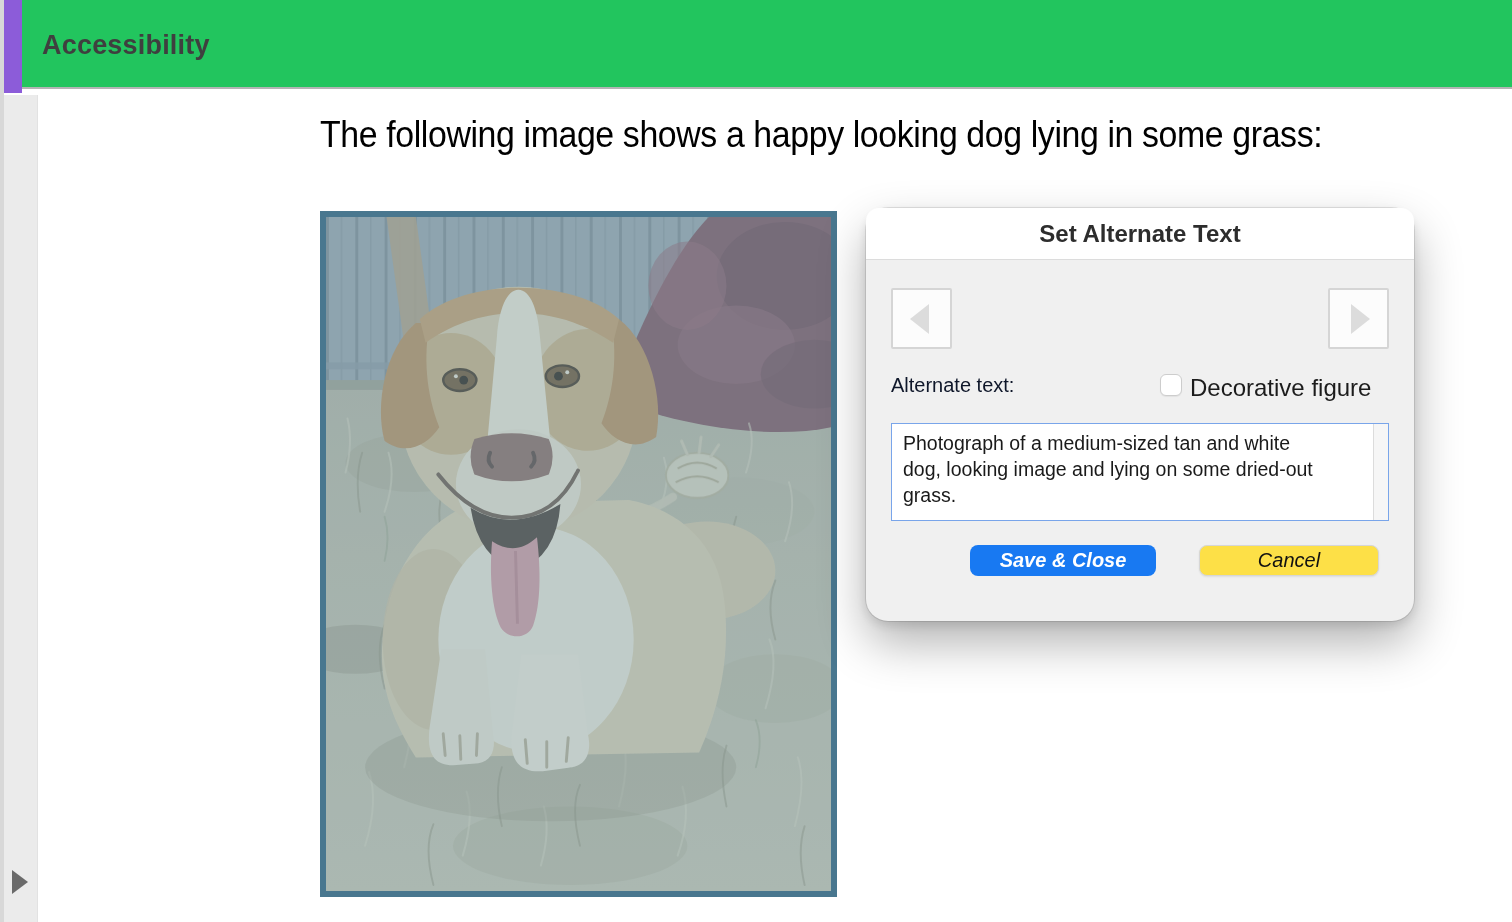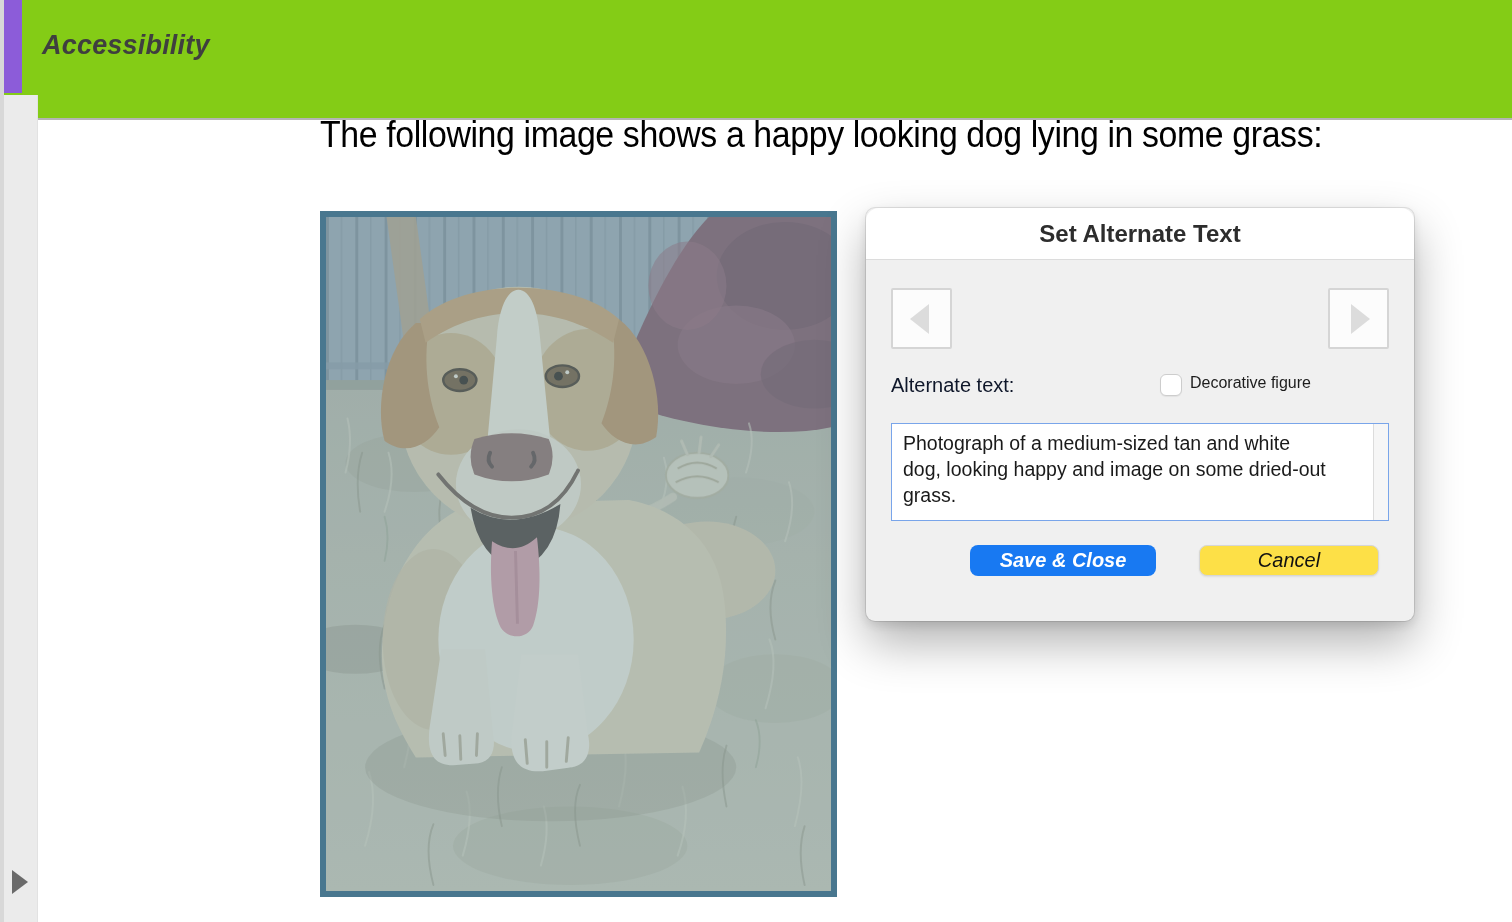--- a/index.html
+++ b/index.html
@@ -1,22 +1,22 @@
 <!DOCTYPE html>
 <html><head>
 <meta charset="utf-8">
 <style>
   * { margin:0; padding:0; box-sizing:border-box; }
   html,body { width:1512px; height:922px; overflow:hidden; background:#fff;
               font-family:"Liberation Sans","DejaVu Sans",sans-serif; }
   #stage { position:relative; width:1512px; height:922px; background:#ffffff; }
 
   
-  .app-header { position:absolute; left:0; top:0; width:1512px; height:120px;
-                background:#84cc16; border-bottom:2px solid #b4b4b4;font-style:italic; }
+  .app-header { position:absolute; left:0; top:0; width:1512px; height:89px;
+                background:#22c55e; border-bottom:2px solid #b4b4b4; }
   .edge-line  { position:absolute; left:0; top:0; width:4px; height:922px; background:#d8d8d8; }
   .accent-bar { position:absolute; left:4px; top:0; width:18px; height:93px; background:#8c5cd9; }
   .header-title { position:absolute; left:42px; top:0; height:91px; display:flex; align-items:center;
                   font-size:27px; font-weight:700; color:#3f3f3f; letter-spacing:0.2px; }
 
   
   .left-rail { position:absolute; left:4px; top:95px; width:34px; height:827px;
                background:#ebebeb; border-right:1px solid #e2e2e2; }
   .rail-expander { position:absolute; left:8px; top:773px; width:24px; height:28px;
                    display:flex; align-items:center; cursor:pointer; }
@@ -29,21 +29,21 @@
                  letter-spacing:-0.4px; }
 
   
   .doc-image { position:absolute; left:320px; top:211px; width:517px; height:686px;
                border:6px solid #49778f; box-shadow: inset 0 0 0 3px rgba(230,238,242,.55);
                cursor:pointer; }
   .doc-image svg { display:block; width:100%; height:100%; }
 
   
   .dialog { position:absolute; left:866px; top:208px; width:548px; height:413px;
-            background:#f0f0f0; border-radius:9px;
+            background:#f0f0f0; border-radius:22px;
             box-shadow: 0 0 0 1px rgba(0,0,0,0.10), 0 22px 48px rgba(0,0,0,0.30), 0 4px 12px rgba(0,0,0,0.12); }
   .dialog-titlebar { position:absolute; left:0; top:0; width:100%; height:52px; background:#ffffff;
                      border-radius:13px 13px 0 0; border-bottom:1px solid #dcdcdc;
                      display:flex; align-items:center; justify-content:center; }
   .dialog-title { font-size:24px; font-weight:700; color:#2d2d2d; }
 
   .nav-btn { position:absolute; top:80px; width:61px; height:61px; background:#fcfcfc;
              border:2px solid #d5d5d5; border-radius:2px; display:flex; align-items:center;
              justify-content:center; cursor:pointer; }
   .nav-prev { left:25px; }
@@ -52,21 +52,21 @@
                   border-right:19px solid #dcdcdc; margin-right:4px; }
   .tri-right-lt { width:0; height:0; border-top:15px solid transparent; border-bottom:15px solid transparent;
                   border-left:19px solid #dcdcdc; margin-left:4px; }
   .nav-label { position:absolute; left:117px; top:80px; height:61px; display:flex; align-items:center;
                font-size:21px; color:#1c1c1c; }
 
   .alt-label { position:absolute; left:25px; top:166px; font-size:20px; color:#0f172a; }
   .decorative-checkbox { position:absolute; left:294px; top:166px; width:22px; height:22px;
                          background:#fff; border:1px solid #cdcdcd; border-radius:6px;
                          box-shadow:0 1px 1px rgba(0,0,0,0.06); cursor:pointer; }
-  .decorative-label { position:absolute; left:324px; top:166px; font-size:16px; color:#1c1c1c; }
+  .decorative-label { position:absolute; left:324px; top:166px; font-size:24px; color:#1c1c1c; }
 
   .alt-textarea { position:absolute; left:25px; top:215px; width:498px; height:98px;
                   background:#ffffff; border:1px solid #79a5ea; cursor:text; }
   .alt-textarea .text { position:absolute; left:11px; top:6px; width:424px;
                         font-size:19.5px; line-height:26px; color:#1a1a1a; }
   .alt-scroll-gutter { position:absolute; right:0; top:0; width:15px; height:100%;
                        background:#f6f6f6; border-left:1px solid #dcdcdc; }
 
   .btn { position:absolute; top:337px; height:31px; border-radius:8px; border:none;
          display:flex; align-items:center; justify-content:center; font-size:20px; cursor:pointer;
@@ -235,21 +235,21 @@
     </div>
     <div class="nav-btn nav-next">
       <div class="tri-right-lt"></div>
     </div>
 
     <div class="alt-label">Alternate text:</div>
     <div class="decorative-checkbox"></div>
     <div class="decorative-label">Decorative figure</div>
 
     <div class="alt-textarea">
-      <div class="text">Photograph of a medium-sized tan and white dog, looking happy and image on some dried-out grass.</div>
+      <div class="text">Photograph of a medium-sized tan and white dog, looking image and lying on some dried-out grass.</div>
       <div class="alt-scroll-gutter"></div>
     </div>
 
     <button class="btn btn-save">Save &amp; Close</button>
     <button class="btn btn-cancel">Cancel</button>
   </div>
 
 </div>
 
 </body></html>

